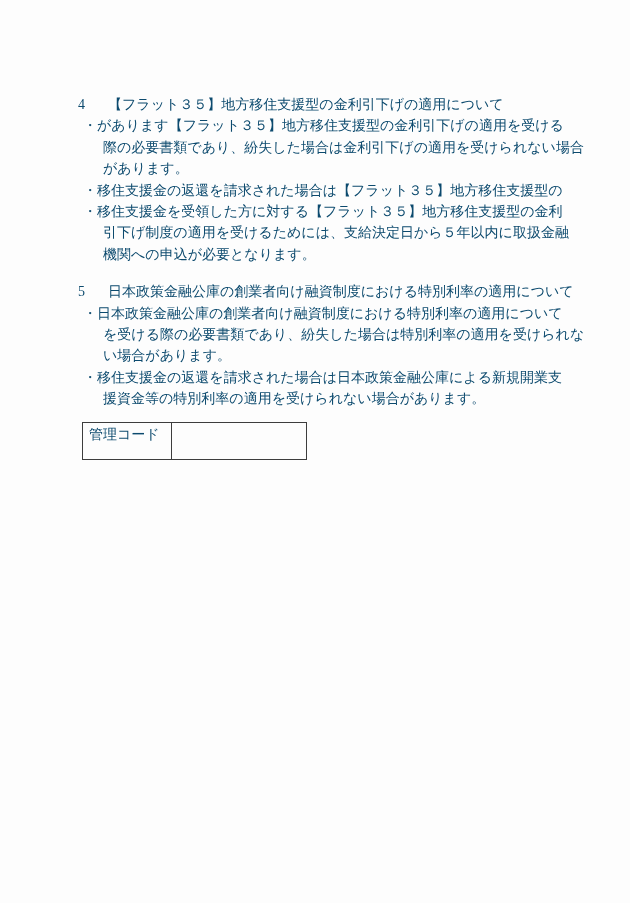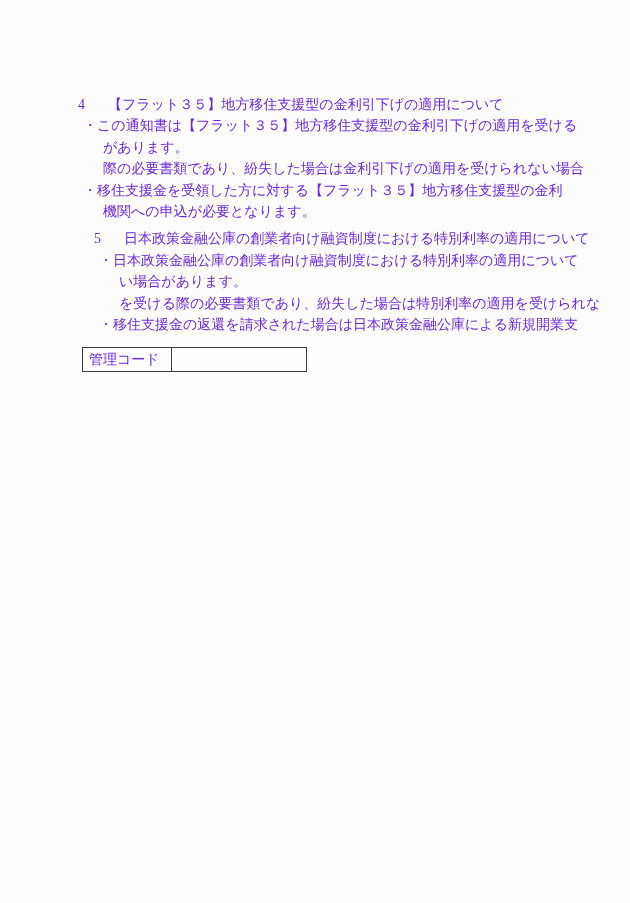--- a/index.html
+++ b/index.html
@@ -3,21 +3,21 @@
 <meta charset="utf-8">
 <style>
   html, body { margin: 0; padding: 0; }
   body { background: #e8e8e8; }
   .page {
     position: relative;
     width: 630px;
     height: 903px;
     margin: 0 auto;
     background: #fdfdfd;
-    color: #6d28d9;
+    color: #0c4a6e;
     font-family: "Liberation Serif", "DejaVu Serif", serif;
     font-size: 14px;
     overflow: hidden;
   }
   .content {
     position: absolute;
     top: 94px;
     left: 0;
     right: 0;
   }
@@ -26,26 +26,26 @@
     white-space: nowrap;
     letter-spacing: 0px;
   }
   .heading-line { margin-left: 78px; }
   .heading-num {
     display: inline-block;
     width: 30px;
   }
   .bullet-first { margin-left: 83px; }
   .bullet-cont  { margin-left: 103px; }
-  .section-5 { margin-top: 6px; padding-left: 16px; }
+  .section-5 { margin-top: 16px; }
   .code-table {
     margin-top: 12px;
     margin-left: 82px;
     width: 225px;
-    height: 25px;
+    height: 38px;
     border: 1px solid #3d3d3d;
     display: flex;
     box-sizing: border-box;
   }
   .code-table .label-cell {
     width: 89px;
     box-sizing: border-box;
     border-right: 1px solid #3d3d3d;
     padding-left: 6px;
     line-height: 23px;
@@ -62,47 +62,50 @@
 
 <div class="page">
   <div class="content">
 
     <div>
       <div class="line heading-line">
         <span class="heading-num">4</span><span>【フラット３５】地方移住支援型の金利引下げの適用について</span>
       </div>
 
       <div>
-        <div class="line bullet-first">・この通知書は【フラット３５】地方移住支援型の金利引下げの適用を受ける</div>
+        <div class="line bullet-first">・があります【フラット３５】地方移住支援型の金利引下げの適用を受ける</div>
+        <div class="line bullet-cont">際の必要書類であり、紛失した場合は金利引下げの適用を受けられない場合</div>
         <div class="line bullet-cont">があります。</div>
-        <div class="line bullet-cont">際の必要書類であり、紛失した場合は金利引下げの適用を受けられない場合</div>
       </div>
 
       <div>
+        <div class="line bullet-first">・移住支援金の返還を請求された場合は【フラット３５】地方移住支援型の</div>
       </div>
 
       <div>
         <div class="line bullet-first">・移住支援金を受領した方に対する【フラット３５】地方移住支援型の金利</div>
+        <div class="line bullet-cont">引下げ制度の適用を受けるためには、支給決定日から５年以内に取扱金融</div>
         <div class="line bullet-cont">機関への申込が必要となります。</div>
       </div>
     </div>
 
     <div class="section-5">
       <div class="line heading-line">
         <span class="heading-num">5</span><span>日本政策金融公庫の創業者向け融資制度における特別利率の適用について</span>
       </div>
 
       <div>
         <div class="line bullet-first">・日本政策金融公庫の創業者向け融資制度における特別利率の適用について</div>
+        <div class="line bullet-cont">を受ける際の必要書類であり、紛失した場合は特別利率の適用を受けられな</div>
         <div class="line bullet-cont">い場合があります。</div>
-        <div class="line bullet-cont">を受ける際の必要書類であり、紛失した場合は特別利率の適用を受けられな</div>
       </div>
 
       <div>
         <div class="line bullet-first">・移住支援金の返還を請求された場合は日本政策金融公庫による新規開業支</div>
+        <div class="line bullet-cont">援資金等の特別利率の適用を受けられない場合があります。</div>
       </div>
     </div>
 
     <div class="code-table">
       <div class="label-cell">管理コード</div>
       <div class="value-cell"></div>
     </div>
 
   </div>
 </div>

